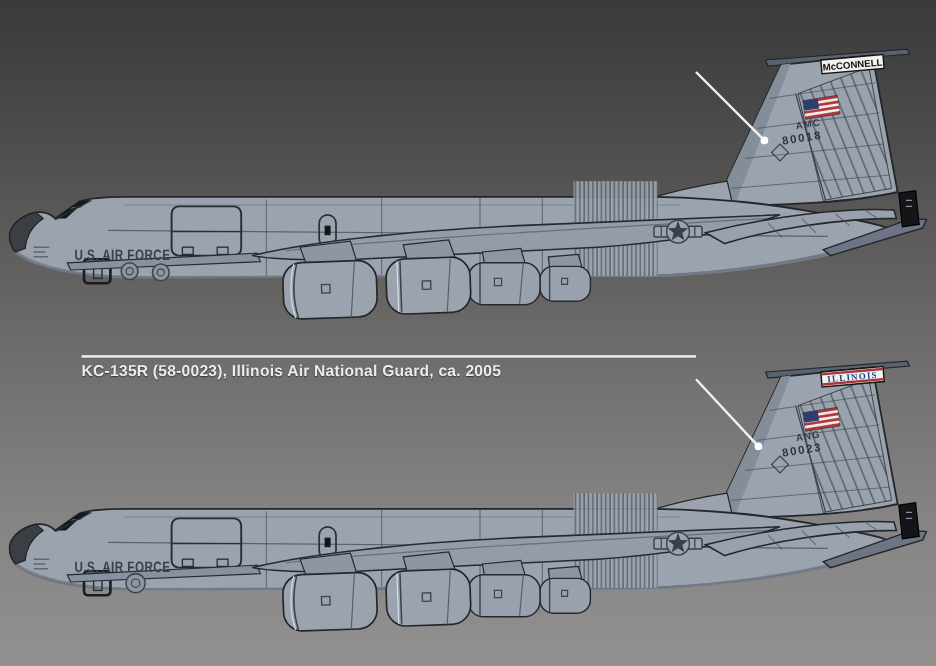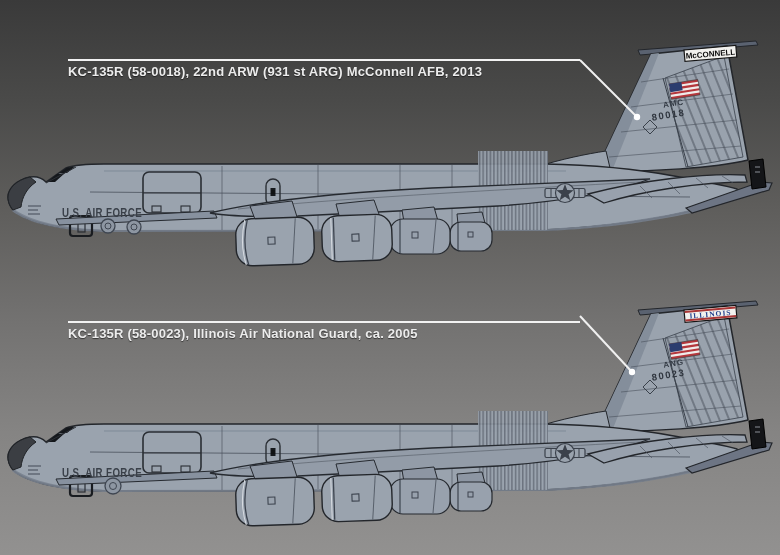--- a/index.html
+++ b/index.html
@@ -8,21 +8,21 @@
     background:linear-gradient(180deg,#3a3a3a 0%,#4a4a49 18%,#5f5e5c 38%,#737271 58%,#858483 78%,#929190 100%);
     font-family:"Liberation Sans",sans-serif;
   }
   .plane{position:absolute;left:0;}
   .callout{
     position:absolute;left:68px;width:512px;
     border-top:2px solid #f2f2f2;padding-top:3px;
     color:#ececec;font-weight:bold;font-size:13px;letter-spacing:.2px;
     text-shadow:0 1px 1px rgba(0,0,0,.55);
   }
-  #callout-1{top:59px;} #callout-2{top:321px;}
+  #callout-1{top:59px;} #callout-2{top:296px;}
   .leader{position:absolute;}
   #leader-1{left:577px;top:57px;} #leader-2{left:577px;top:313px;}
   svg text{font-family:"Liberation Sans",sans-serif;}
   svg .serifed{font-family:"Liberation Serif",serif;}
 </style>
 </head>
 <body>
 
 <div id="stage">
 
@@ -182,23 +182,20 @@
     </g>
     <text x="674" y="96" transform="rotate(-9 674 96)" text-anchor="middle" font-size="8" font-weight="bold" fill="#343b45" letter-spacing="1">ANG</text>
     <text x="669" y="108" transform="rotate(-9 669 108)" text-anchor="middle" font-size="9.5" font-weight="bold" fill="#2f353e" letter-spacing="1.5">80023</text>
     <text x="62" y="207" font-size="12.5" font-weight="bold" fill="#3a4049" letter-spacing="0.5" textLength="80" lengthAdjust="spacingAndGlyphs">U.S. AIR FORCE</text>
     <g>
       <circle cx="113" cy="216" r="8" fill="#8d96a2" stroke="#3f4651" stroke-width="1.3"></circle>
       <circle cx="113" cy="216" r="3.5" fill="none" stroke="#3f4651" stroke-width="1"></circle>
     </g>
   </svg>
 
-  <div class="callout" id="callout-1">
-    <span>KC-135R (58-0018), 22nd ARW (931 st ARG) McConnell AFB, 2013</span>
-  </div>
   <svg class="leader" id="leader-1" width="70" height="68">
     <line x1="3" y1="3" x2="60" y2="60" stroke="#f0f0f0" stroke-width="2"></line>
     <circle cx="60" cy="60" r="3.2" fill="#ffffff"></circle>
   </svg>
 
   <div class="callout" id="callout-2">
     <span>KC-135R (58-0023), Illinois Air National Guard, ca. 2005</span>
   </div>
   <svg class="leader" id="leader-2" width="66" height="66">
     <line x1="3" y1="3" x2="55" y2="59" stroke="#f0f0f0" stroke-width="2"></line>

